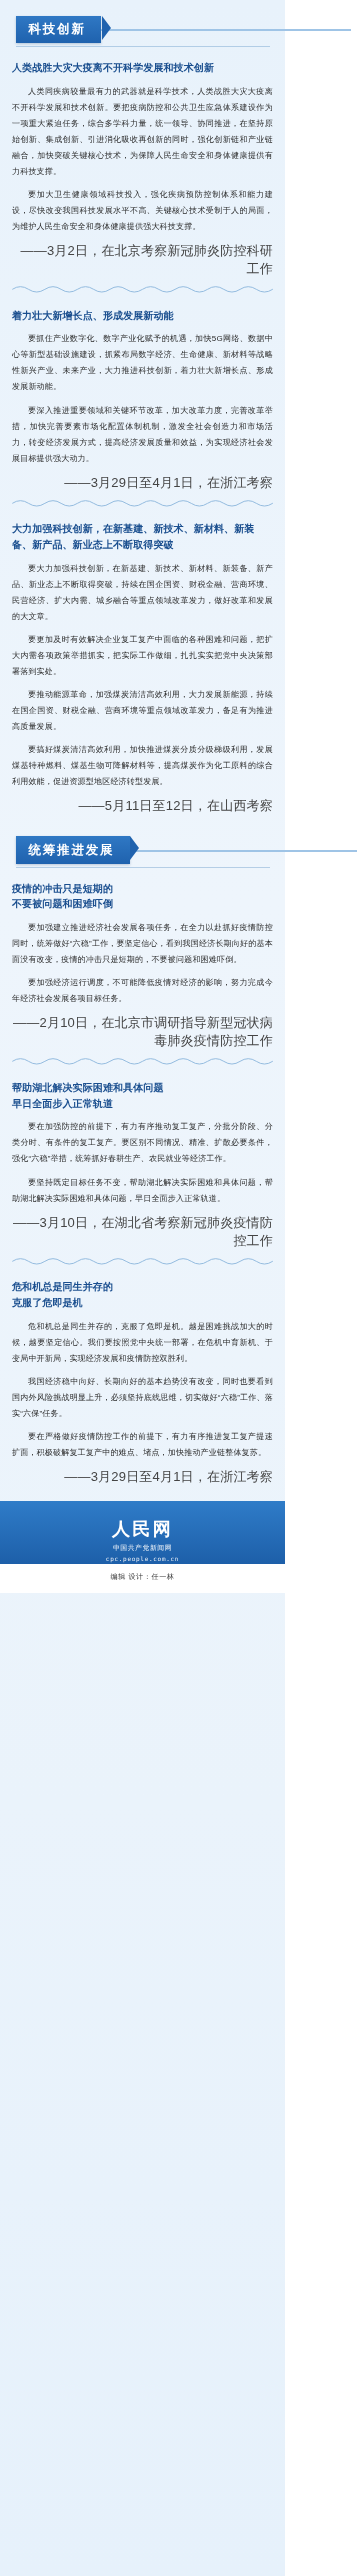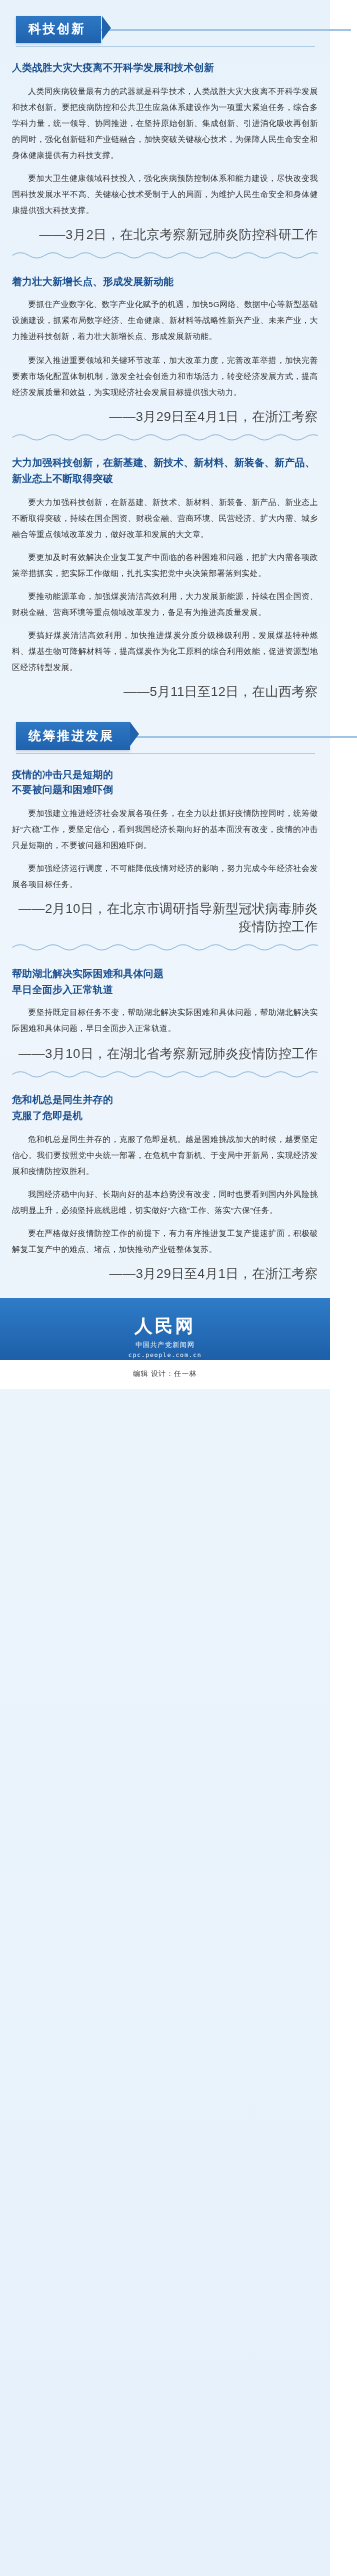--- a/index.html
+++ b/index.html
@@ -7,21 +7,21 @@
     margin: 0;
     padding: 0;
     background: #ffffff;
   }
   body {
     width: 357px;
     font-family: "Liberation Sans", "DejaVu Sans", sans-serif;
     color: #1a1a1a;
   }
   .page {
-    width: 330px;
+    width: 285px;
     min-height: 2576px;
     background: linear-gradient(180deg, #e8f2fb 0%, #eef5fc 35%, #eaf3fb 70%, #e6f1fb 100%);
     position: relative;
     padding-bottom: 0;
   }
 
   
   .section-banner {
     position: relative;
     padding: 15.5px 0 6px 0;
@@ -210,20 +210,21 @@
     <div class="divider-wave">
       <svg width="326" height="10.7" viewBox="0 0 548 18" xmlns="http://www.w3.org/2000/svg">
         <path d="M0 9 Q13.7 0 27.4 9 T54.8 9 T82.2 9 T109.6 9 T137 9 T164.4 9 T191.8 9 T219.2 9 T246.6 9 T274 9 T301.4 9 T328.8 9 T356.2 9 T383.6 9 T411 9 T438.4 9 T465.8 9 T493.2 9 T520.6 9 T548 9" fill="none" stroke="#8fb8dd" stroke-width="1.6"></path>
       </svg>
     </div>
   </div>
 
   <div class="article">
     <div class="headline" style="white-space:pre-line;">帮助湖北解决实际困难和具体问题
 早日全面步入正常轨道</div>
+    <p class="para">要在加强防控的前提下，有力有序推动复工复产，分批分阶段、分类分时、有条件的复工复产。要区别不同情况、精准、扩散必要条件，强化“六稳”举措，统筹抓好春耕生产、农民就业等经济工作。</p>
     <p class="para">要坚持既定目标任务不变，帮助湖北解决实际困难和具体问题，帮助湖北解决实际困难和具体问题，早日全面步入正常轨道。</p>
     <div class="source">——3月10日，在湖北省考察新冠肺炎疫情防控工作</div>
     <div class="divider-wave">
       <svg width="326" height="10.7" viewBox="0 0 548 18" xmlns="http://www.w3.org/2000/svg">
         <path d="M0 9 Q13.7 0 27.4 9 T54.8 9 T82.2 9 T109.6 9 T137 9 T164.4 9 T191.8 9 T219.2 9 T246.6 9 T274 9 T301.4 9 T328.8 9 T356.2 9 T383.6 9 T411 9 T438.4 9 T465.8 9 T493.2 9 T520.6 9 T548 9" fill="none" stroke="#8fb8dd" stroke-width="1.6"></path>
       </svg>
     </div>
   </div>
 
   <div class="article">

